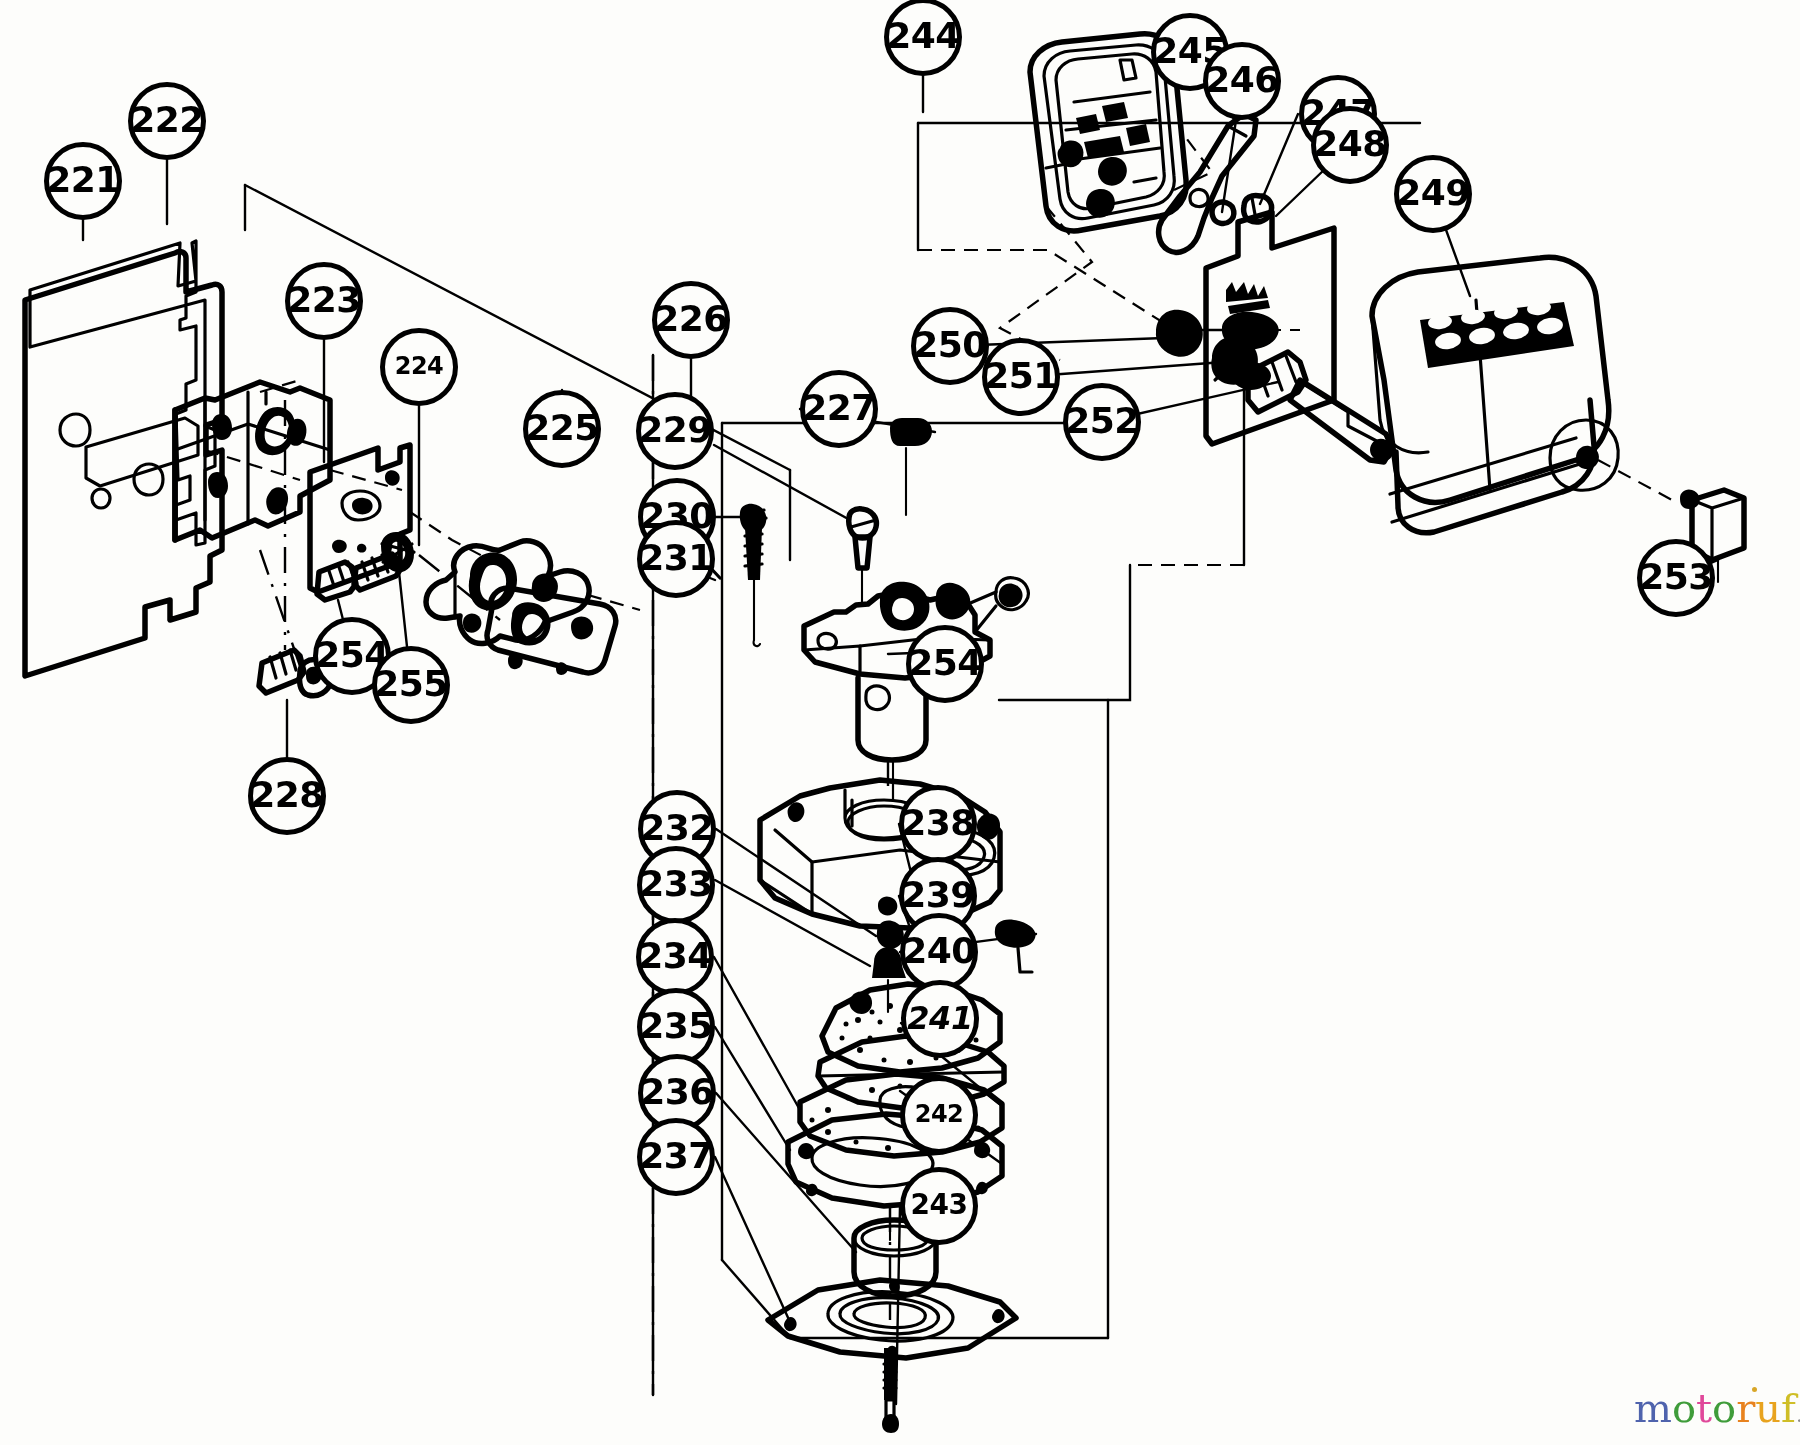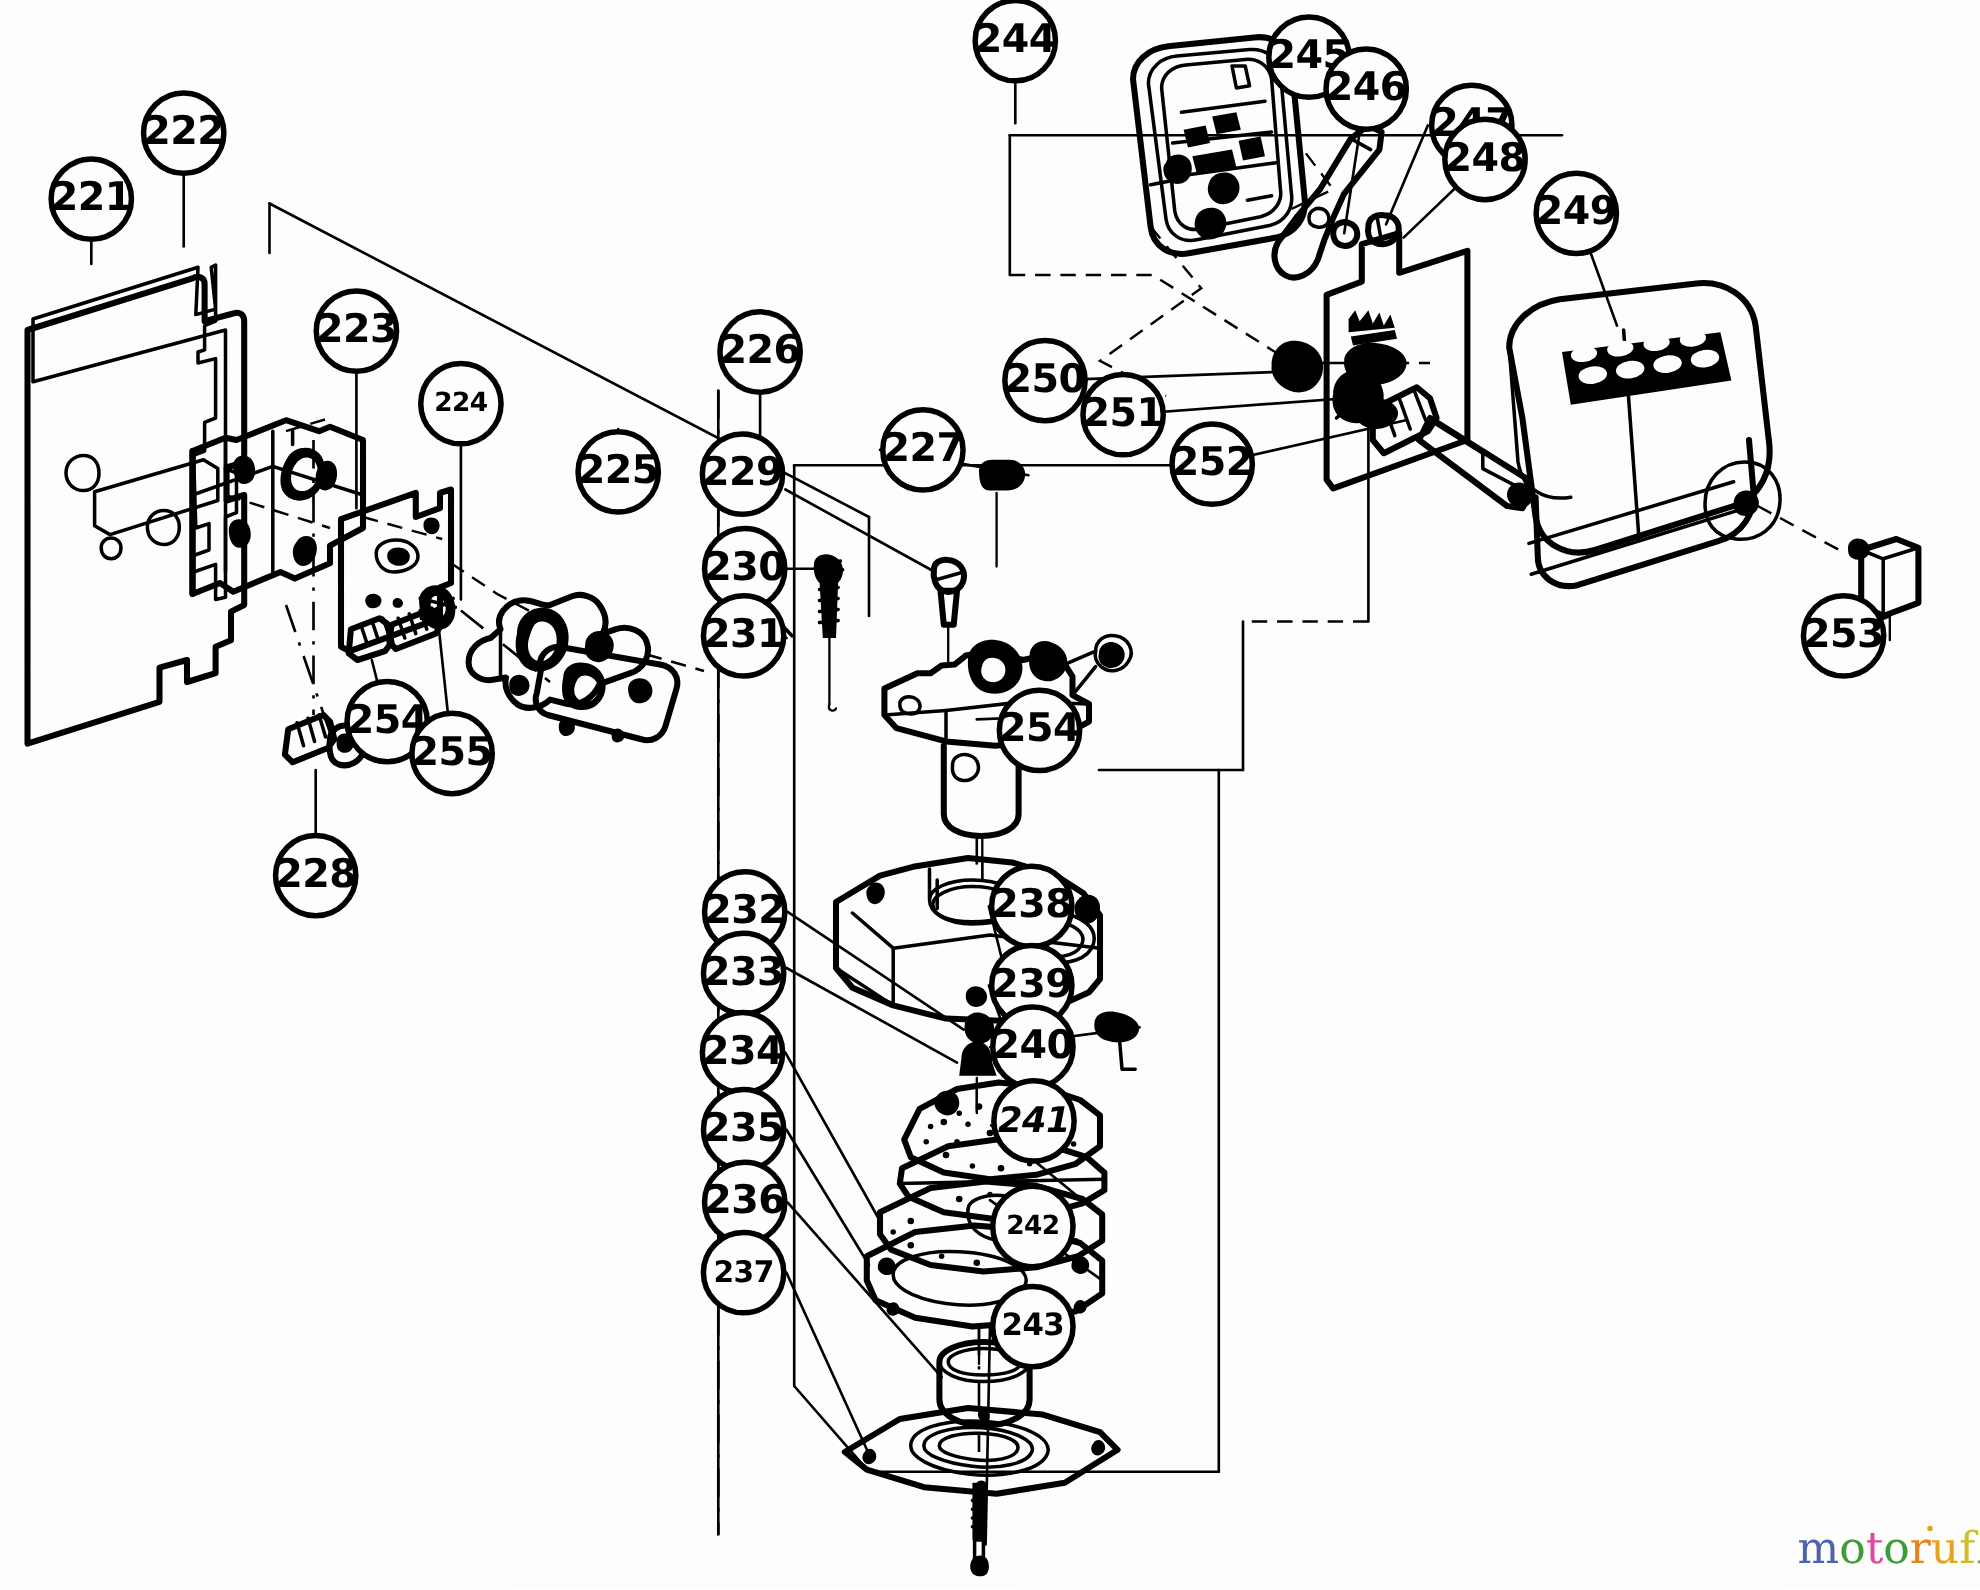--- a/index.html
+++ b/index.html
@@ -665,39 +665,39 @@
       </div>
       <div class="callout" style="left: 248px; top: 757px; width: 78px; height: 78px; font-size: 36px;">
         <span>228</span>
       </div>
       <div class="callout" style="left: 636px; top: 392px; width: 78px; height: 78px; font-size: 36px;">
         <span>229</span>
       </div>
       <div class="callout" style="left: 638px; top: 478px; width: 78px; height: 78px; font-size: 36px;">
         <span>230</span>
       </div>
-      <div class="callout" style="left: 637px; top: 539px; width: 78px; height: 78px; font-size: 36px;">
+      <div class="callout" style="left: 637px; top: 520px; width: 78px; height: 78px; font-size: 36px;">
         <span>231</span>
       </div>
       <div class="callout" style="left: 638px; top: 790px; width: 78px; height: 78px; font-size: 36px;">
         <span>232</span>
       </div>
       <div class="callout" style="left: 637px; top: 846px; width: 78px; height: 78px; font-size: 36px;">
         <span>233</span>
       </div>
       <div class="callout" style="left: 636px; top: 918px; width: 78px; height: 78px; font-size: 36px;">
         <span>234</span>
       </div>
       <div class="callout" style="left: 637px; top: 988px; width: 78px; height: 78px; font-size: 36px;">
         <span>235</span>
       </div>
       <div class="callout" style="left: 638px; top: 1054px; width: 78px; height: 78px; font-size: 36px;">
         <span>236</span>
       </div>
-      <div class="callout" style="left: 637px; top: 1118px; width: 78px; height: 78px; font-size: 27px;">
+      <div class="callout" style="left: 637px; top: 1118px; width: 78px; height: 78px; font-size: 36px;">
         <span>237</span>
       </div>
       <div class="callout" style="left: 899px; top: 785px; width: 78px; height: 78px; font-size: 36px;">
         <span>238</span>
       </div>
       <div class="callout" style="left: 899px; top: 857px; width: 78px; height: 78px; font-size: 36px;">
         <span>239</span>
       </div>
       <div class="callout" style="left: 900px; top: 913px; width: 78px; height: 78px; font-size: 36px;">
         <span>240</span>

